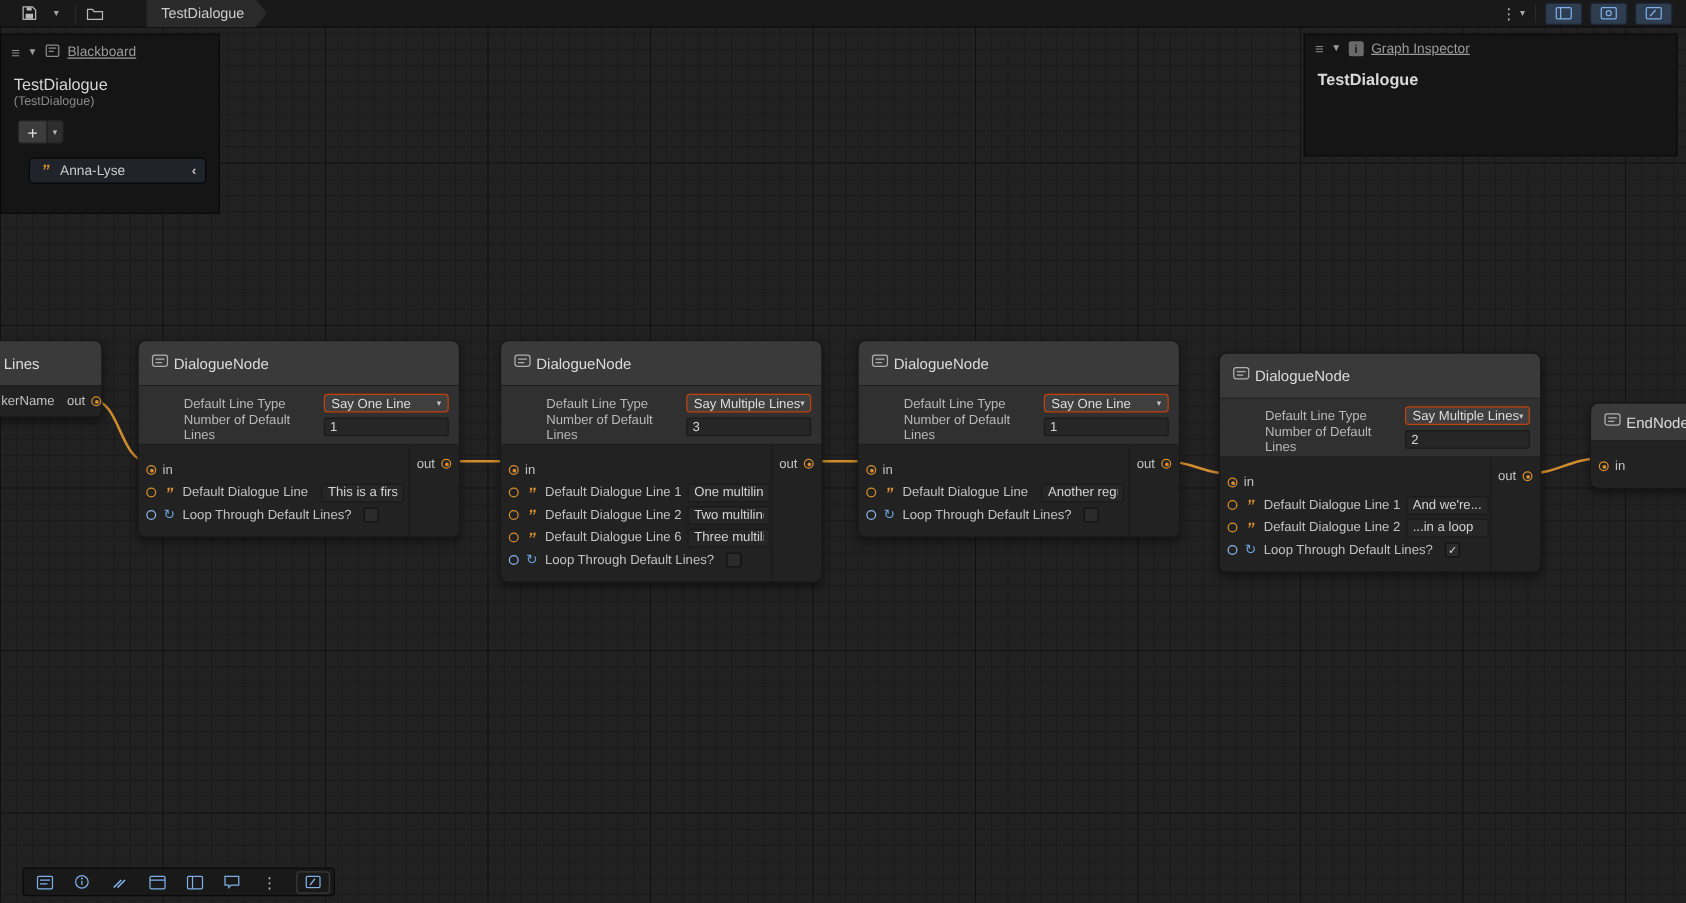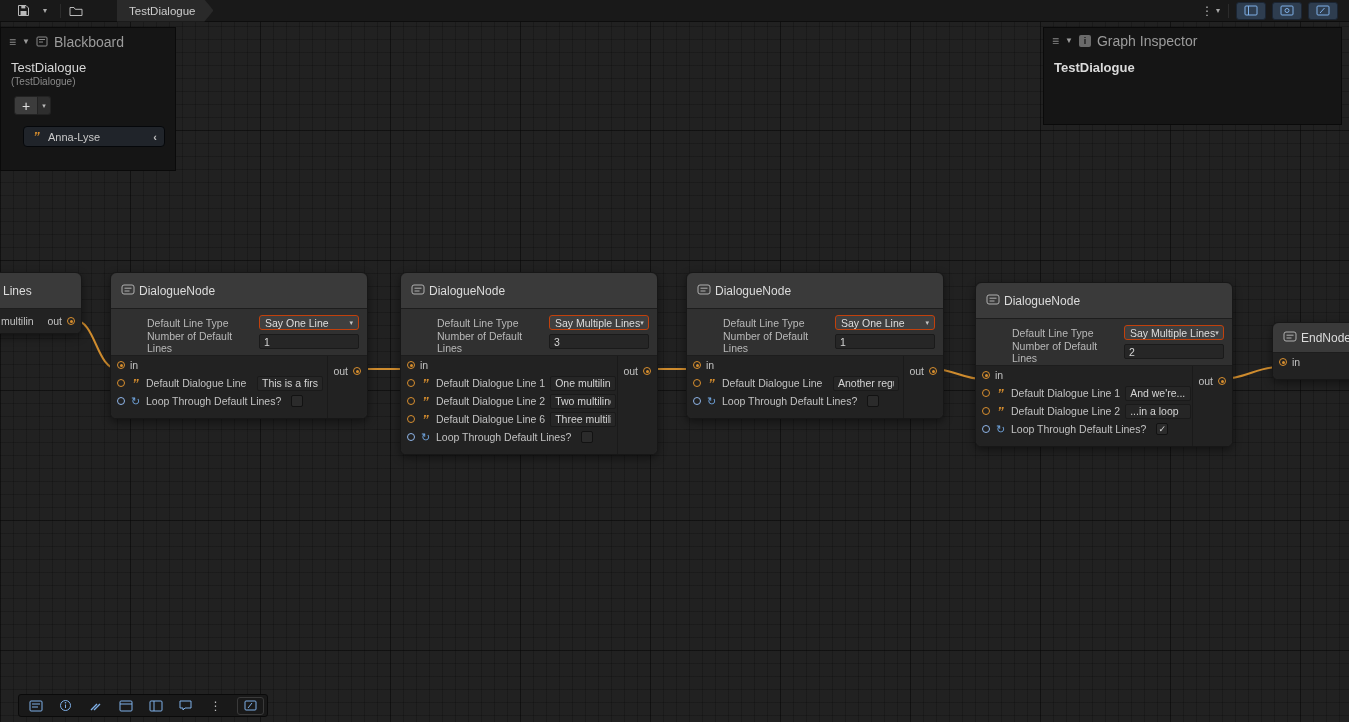--- a/index.html
+++ b/index.html
@@ -43,21 +43,21 @@
     background:#2a2a2a;color:#cccccc;font-size:11.5px;
     padding:0 18px 0 12px;
     clip-path:polygon(0 0, calc(100% - 9px) 0, 100% 50%, calc(100% - 9px) 100%, 0 100%);
   }
   .tb-right{margin-left:auto;display:flex;align-items:center;padding-right:8px;}
   
   .panel{position:absolute;background:#151515;border:1px solid #0a0a0a;z-index:30;}
   .panel-header{display:flex;align-items:center;gap:6px;padding:5px 8px 3px 8px;}
   .ph-hamburger{color:#8a8a8a;font-size:12px;line-height:1;}
   .ph-foldout{color:#9a9a9a;font-size:8px;line-height:1;}
-  .panel-title{color:#9b9b9b;font-size:14px;}
+  .panel-title{color:#9b9b9b;font-size:11px;text-decoration:underline;}
   .blackboard{left:0;top:27px;width:176px;height:144px;}
   .bb-name{color:#d6d6d6;font-size:13px;padding:6px 10px 0 10px;}
   .bb-type{color:#8a8a8a;font-size:10px;padding:1px 10px 0 10px;}
   .bb-addrow{display:flex;align-items:center;padding:9px 0 0 13px;}
   .bb-add{
     width:24px;height:19px;background:#3c3c3c;border:1px solid #222;
     border-radius:3px 0 0 3px;color:#e0e0e0;font-size:14px;line-height:1;
     display:flex;align-items:center;justify-content:center;
   }
   .bb-add-caret{
@@ -96,21 +96,21 @@
     display:flex;align-items:center;padding:0 5px;font-size:10.5px;color:#dddddd;
     overflow:hidden;white-space:nowrap;
   }
   .dd-caret{margin-left:auto;font-size:7px;color:#c5c5c5;}
   input.textfield{
     background:#262626;border:1px solid #1a1a1a;border-radius:2px;color:#d4d4d4;
     font-family:"Liberation Sans",sans-serif;font-size:10.5px;height:15px;padding:0 4px;outline:none;
   }
   .grow{flex:1;min-width:0;}
   .node-ports{display:flex;background:#222222;border-radius:0 0 6px 6px;}
-  .ports-in{flex:1;padding:0 0 8px 6px;min-width:0;}
+  .ports-in{flex:1;padding:11px 0 8px 6px;min-width:0;}
   .ports-out{
     width:40px;flex:0 0 auto;border-left:1px solid #1a1a1a;
     display:flex;flex-direction:column;align-items:flex-end;padding:6px 6px 0 0;
   }
   .port-row{display:flex;align-items:center;gap:5px;height:18px;}
   .port-label{color:#c2c2c2;font-size:10.5px;white-space:nowrap;}
   .port-dot{
     width:8px;height:8px;border-radius:50%;border:1px solid var(--orange);
     flex:0 0 auto;position:relative;background:transparent;
   }
@@ -160,21 +160,21 @@
     <path d="M648,369 C666,369 678,369 694,369" stroke="#cf8c2e" stroke-width="2" fill="none"></path>
     <path d="M932,369 C954,369 963,379 983,379" stroke="#cf8c2e" stroke-width="2" fill="none"></path>
     <path d="M1221,379 C1246,379 1256,367 1278,367" stroke="#cf8c2e" stroke-width="2" fill="none"></path>
   </svg>
 
   <div class="node start-node">
     <div class="node-header">
       <span class="node-title">Lines</span>
     </div>
     <div class="start-row">
-      <span class="port-label">multilin</span>
+      <span class="port-label">kerName</span>
       <span style="flex:1"></span>
       <span class="port-label">out</span>
       <span class="port-dot connected"></span>
     </div>
   </div>
 
   <div class="node" style="left:110px;top:272px;width:258px">
     <div class="node-header">
       <span class="port-icon">
         <svg width="14" height="12" viewBox="0 0 14 12">

